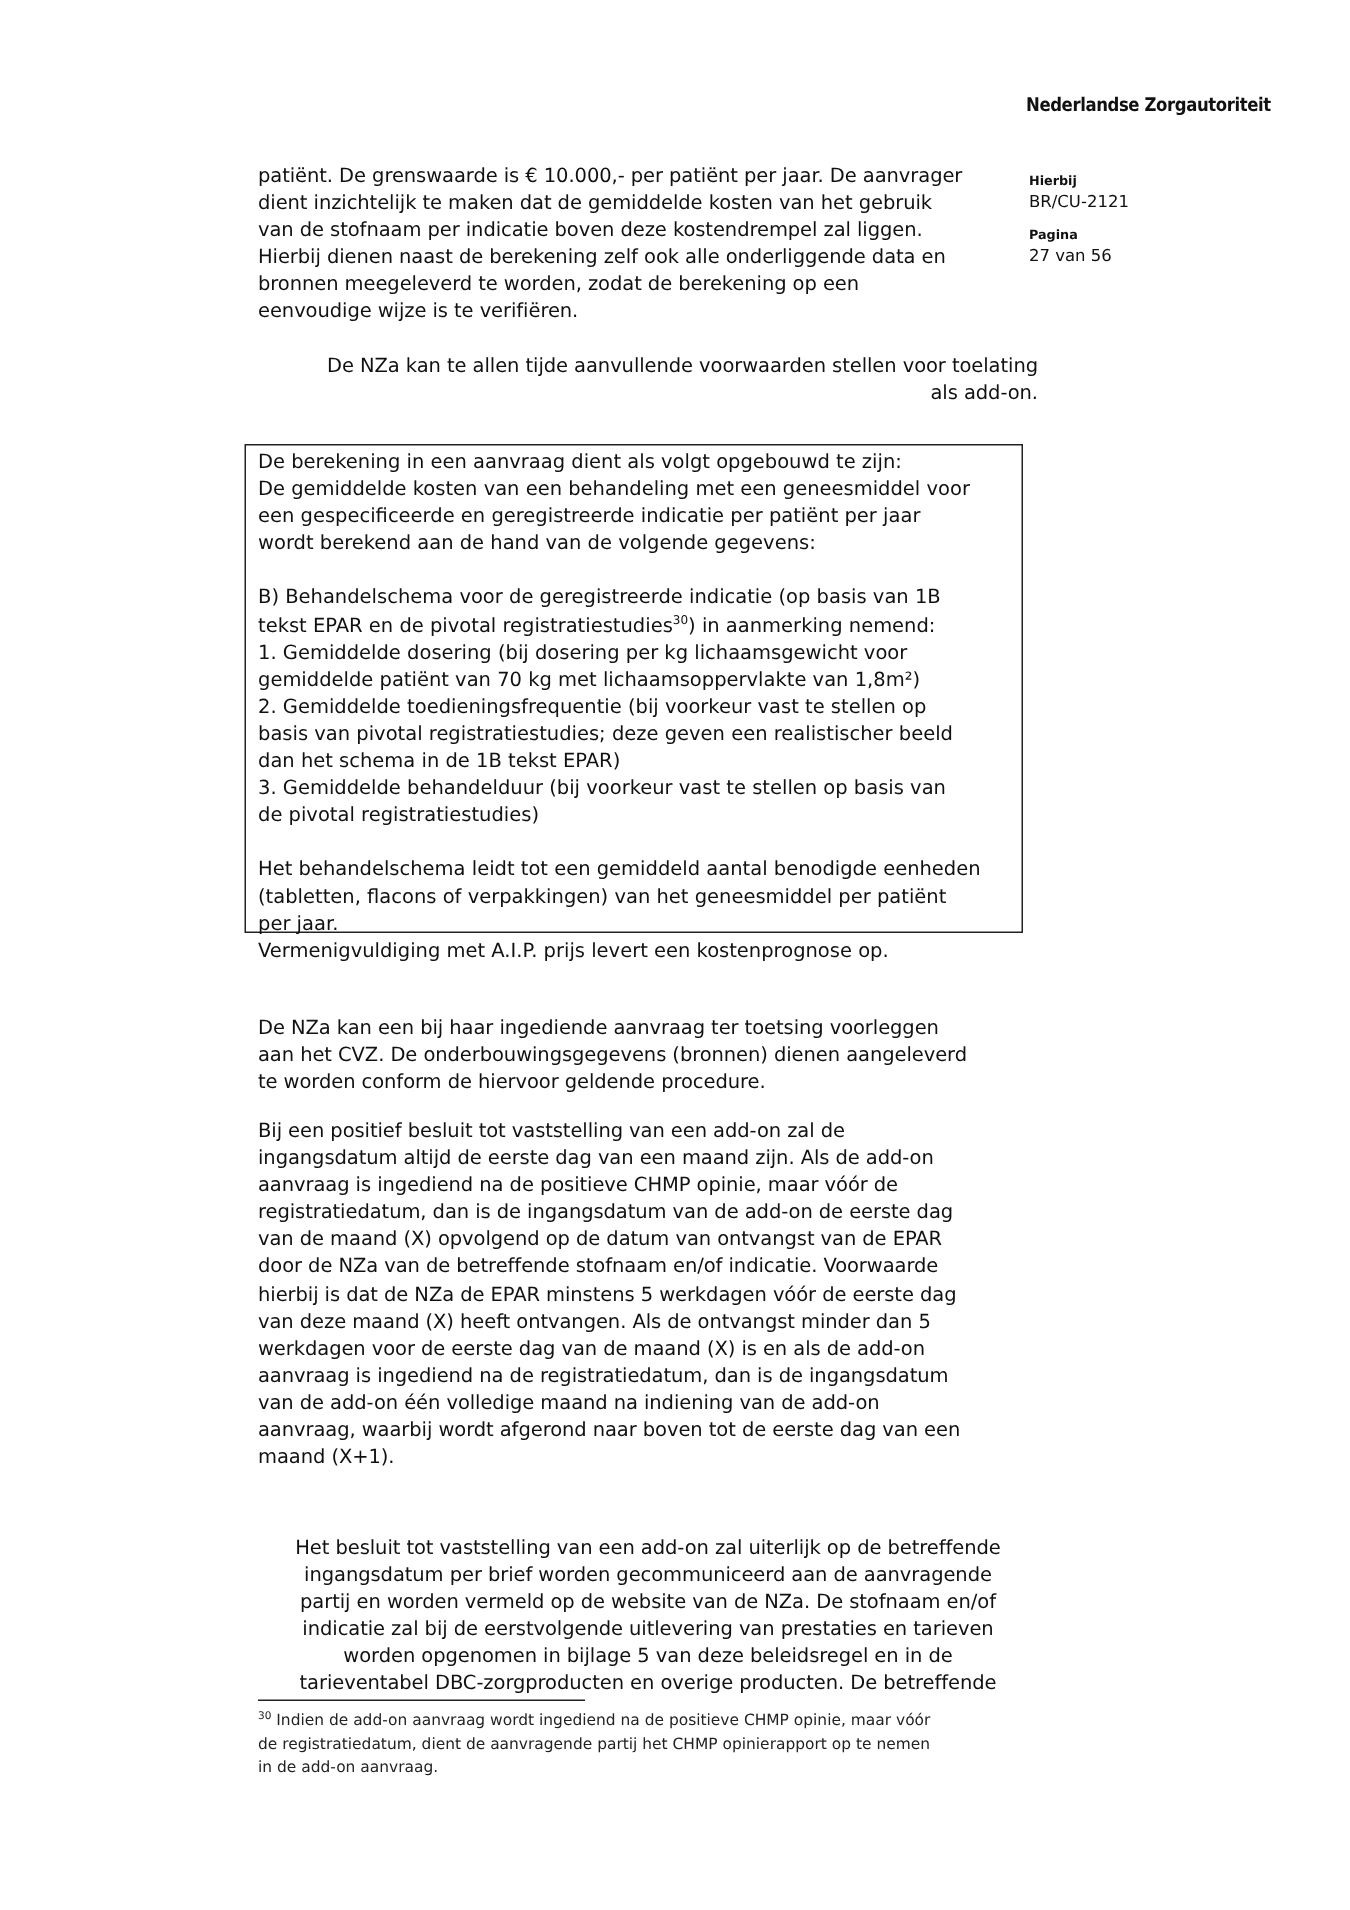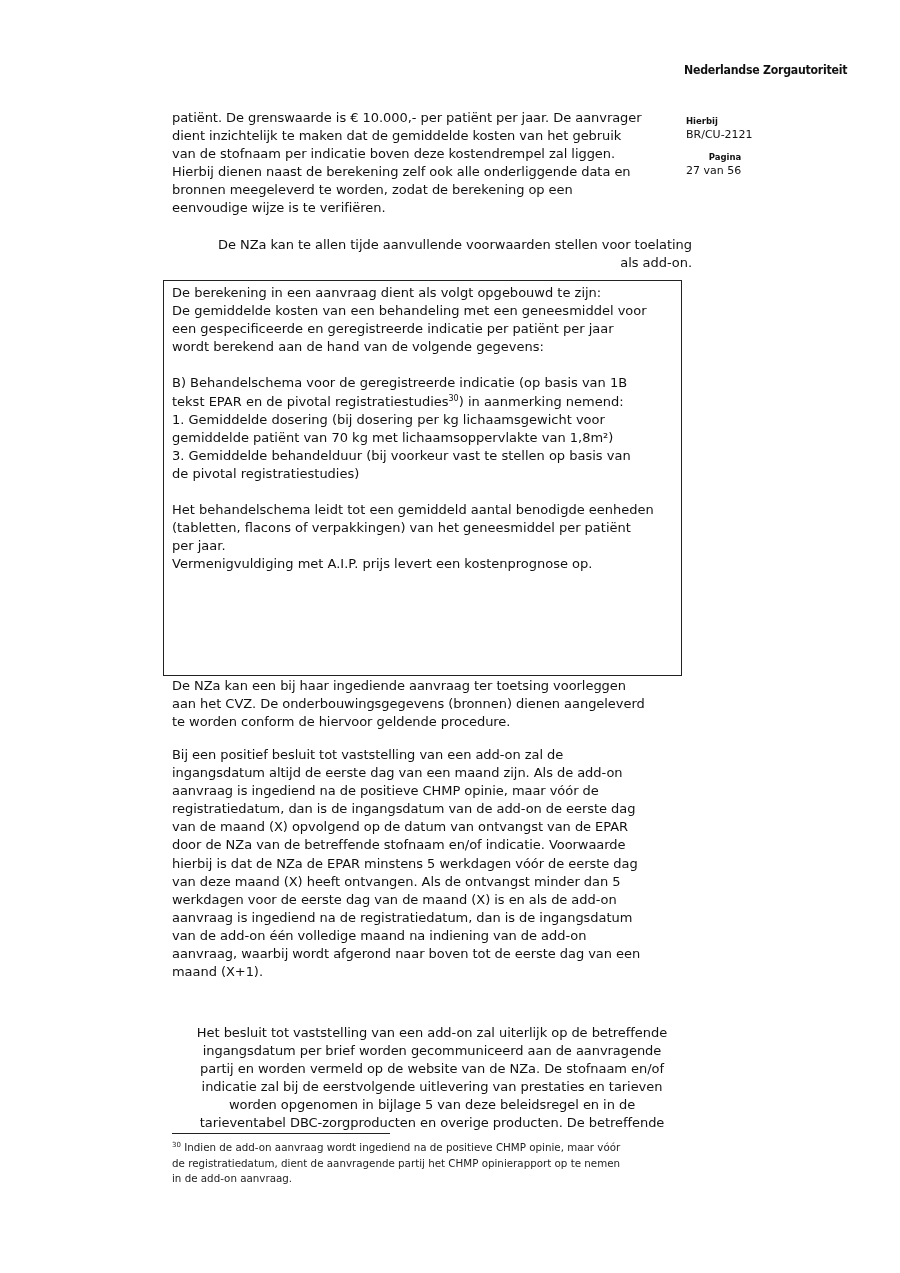--- a/index.html
+++ b/index.html
@@ -4,27 +4,27 @@
 <style>
   html, body { margin: 0; padding: 0; background: #ffffff; }
   body { width: 900px; height: 1273px; position: relative; overflow: hidden;
          font-family: "DejaVu Sans", sans-serif; color: #111; }
   .org { position: absolute; left: 684px; top: 62px; font-size: 12.5px; font-weight: bold;
          font-family: "DejaVu Sans", sans-serif; letter-spacing: -0.3px; transform: scaleX(0.88); transform-origin: left; }
   .meta { position: absolute; left: 686px; font-family: "DejaVu Sans", sans-serif; }
   .meta .lbl { font-size: 8.5px; font-weight: bold; line-height: 12px; }
   .meta .val { font-size: 11px; line-height: 15px; }
   .meta-kenmerk { top: 115px; }
-  .meta-pagina { top: 151px; text-align: right; }
+  .meta-pagina { top: 151px; }
   .body { position: absolute; left: 172px; width: 520px; font-size: 13px; line-height: 18.1px;
           letter-spacing: -0.05px; }
   .body p { margin: 0; white-space: pre-line; }
   .p1 { top: 109px; }
   .p2 { top: 236px; text-align: right; }
-  .box { position: absolute; left: 163px; top: 280px; width: 519px; height: 396px;
+  .box { position: absolute; left: 163px; top: 296px; width: 519px; height: 326px;
          border: 1.3px solid #222; box-sizing: border-box; padding: 3px 8px; font-size: 13px; line-height: 18.1px; }
   .box p { margin: 0; white-space: pre-line; }
   .box .gap { height: 18.1px; }
   sup { font-size: 8px; line-height: 0; vertical-align: 5px; }
   .p3 { top: 677px; }
   .p4 { top: 746px; }
   .p5 { top: 1024px; text-align: center; }
   .fn-rule { position: absolute; left: 172px; top: 1133px; width: 218px; border-top: 1.2px solid #222; }
   .footnote { position: absolute; left: 172px; top: 1140px; width: 520px; font-size: 10.3px; line-height: 15.5px; color: #222; white-space: pre-line; }
   .footnote sup { font-size: 7px; vertical-align: 4px; }
@@ -59,20 +59,23 @@
 <div class="box">
   <p>De berekening in een aanvraag dient als volgt opgebouwd te zijn:
 De gemiddelde kosten van een behandeling met een geneesmiddel voor
 een gespecificeerde en geregistreerde indicatie per patiënt per jaar
 wordt berekend aan de hand van de volgende gegevens:</p>
   <div class="gap"></div>
   <p><span>B) Behandelschema voor de geregistreerde indicatie (op basis van 1B
 tekst EPAR en de pivotal registratiestudies</span><sup>30</sup><span>) in aanmerking nemend:</span></p>
   <p>1. Gemiddelde dosering (bij dosering per kg lichaamsgewicht voor
 gemiddelde patiënt van 70 kg met lichaamsoppervlakte van 1,8m²)</p>
+  <p>2. Gemiddelde toedieningsfrequentie (bij voorkeur vast te stellen op
+basis van pivotal registratiestudies; deze geven een realistischer beeld
+dan het schema in de 1B tekst EPAR)</p>
   <p>3. Gemiddelde behandelduur (bij voorkeur vast te stellen op basis van
 de pivotal registratiestudies)</p>
   <div class="gap"></div>
   <p>Het behandelschema leidt tot een gemiddeld aantal benodigde eenheden
 (tabletten, flacons of verpakkingen) van het geneesmiddel per patiënt
 per jaar.
 Vermenigvuldiging met A.I.P. prijs levert een kostenprognose op.</p>
 </div>
 
 <div class="body p3">

